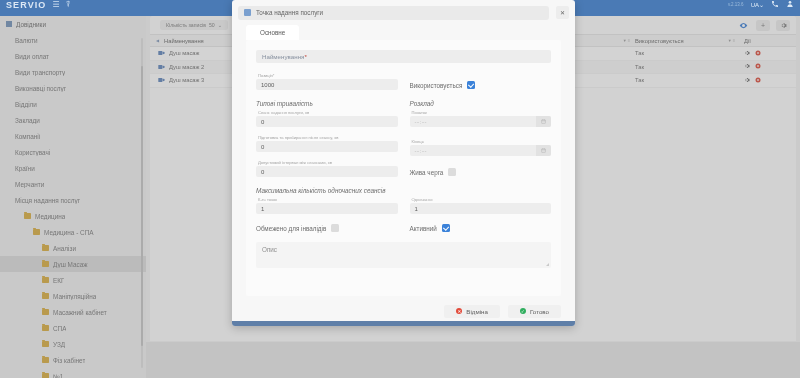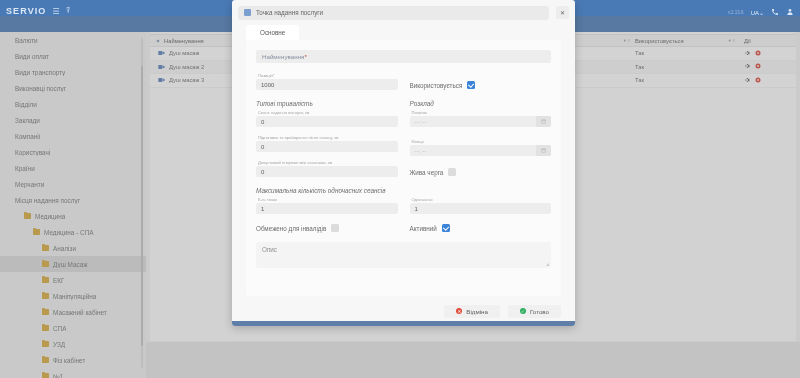--- a/index.html
+++ b/index.html
@@ -8,22 +8,22 @@
     width: 800px; height: 378px;
     overflow: hidden;
     font-family: "Liberation Sans", sans-serif;
     background: #f0f0f0;
   }
   #app { position: relative; width: 800px; height: 378px; background:#e8e8e8; }
 
   
   .topbar {
     position: absolute; top:0; left:0; width:800px; height:16px;
-    background:#4a7ab5; display:flex; align-items:flex-end;
-    padding: 16px 6px; z-index: 5;
+    background:#4a7ab5; display:flex; align-items:flex-start;
+    padding: 0 6px; z-index: 5;
   }
   .logo { color:#dce8f5; font-size:9px; letter-spacing:1.1px; font-weight:bold; }
   .tb-ico { color:#cfe0f2; font-size:8px; margin-left:6px; display:inline-block; }
   .tb-right { margin-left:auto; display:flex; align-items:center; gap:7px; }
   .ver { color:#9dbcdc; font-size:4.5px; }
   .lang { color:#e2edf8; font-size:6px; }
   .tb-right svg { display:block; }
 
   
   .sidebar {

